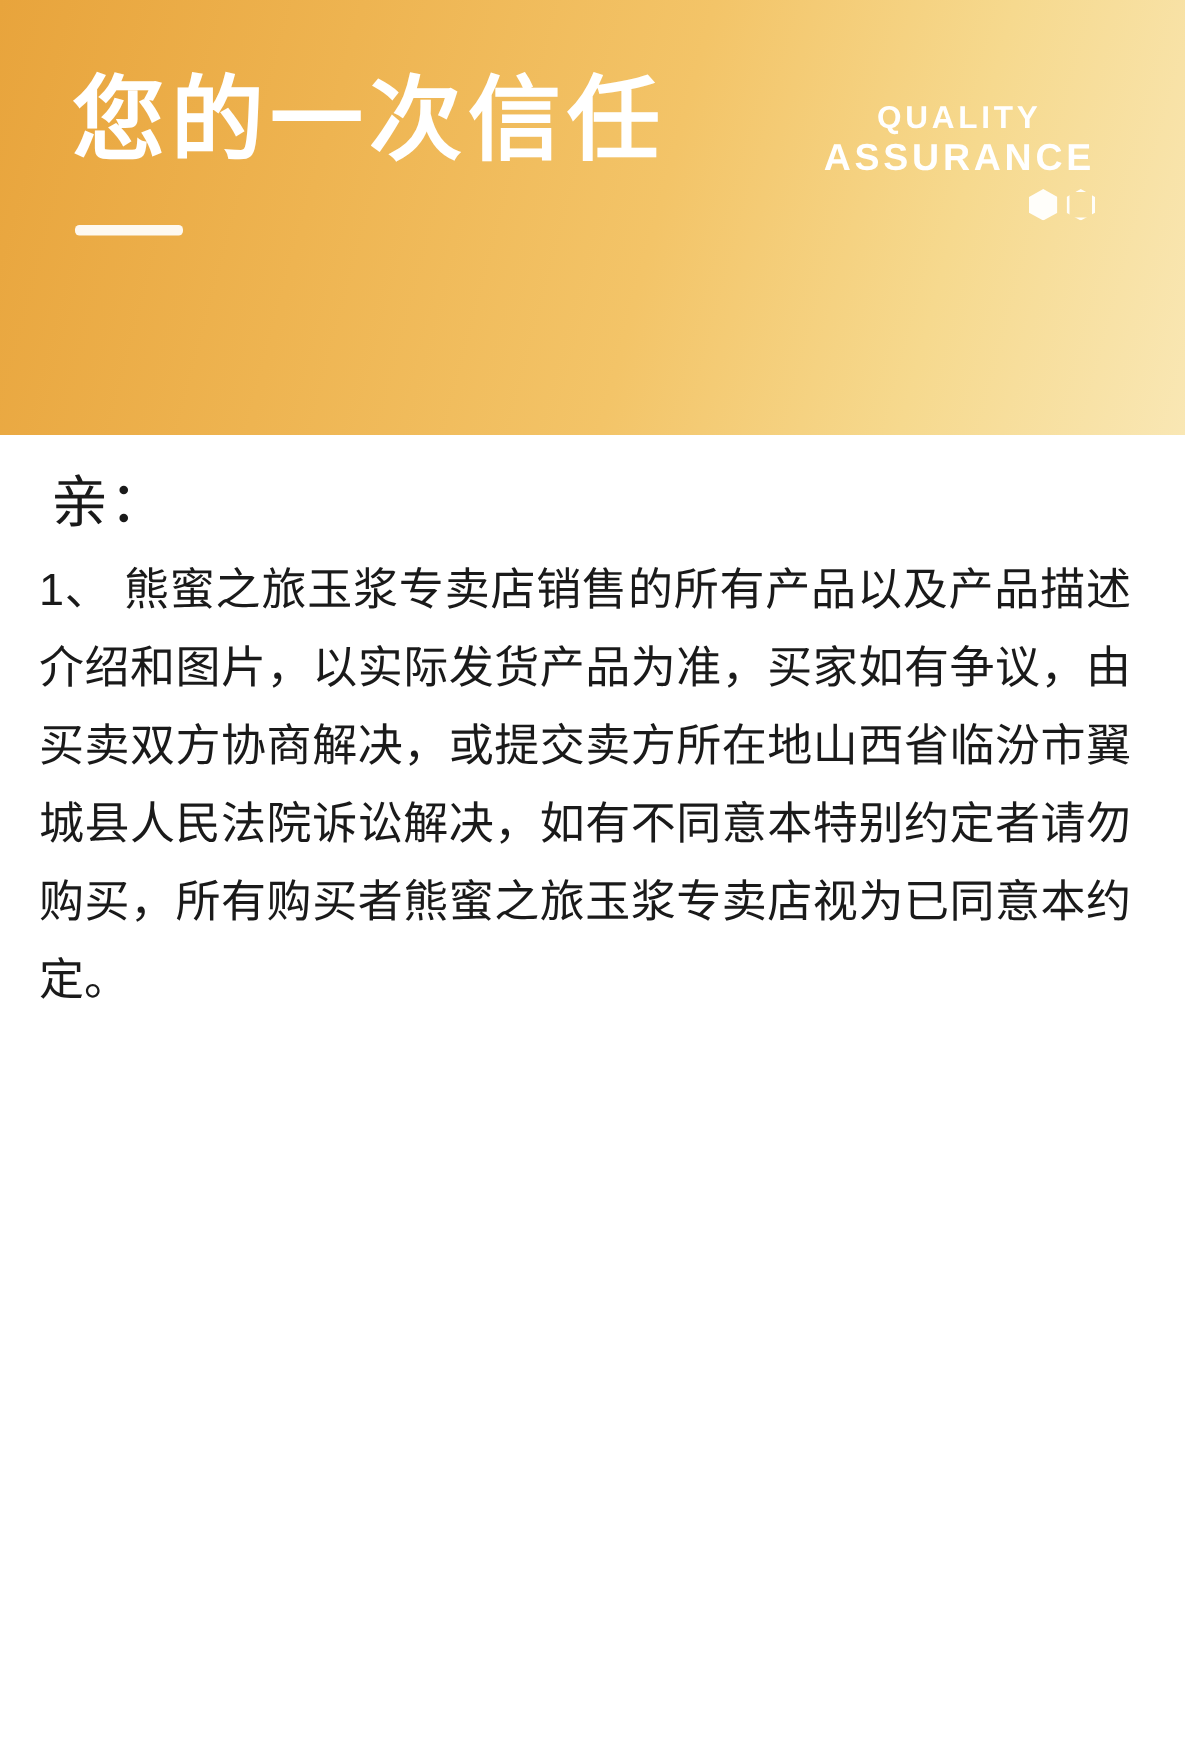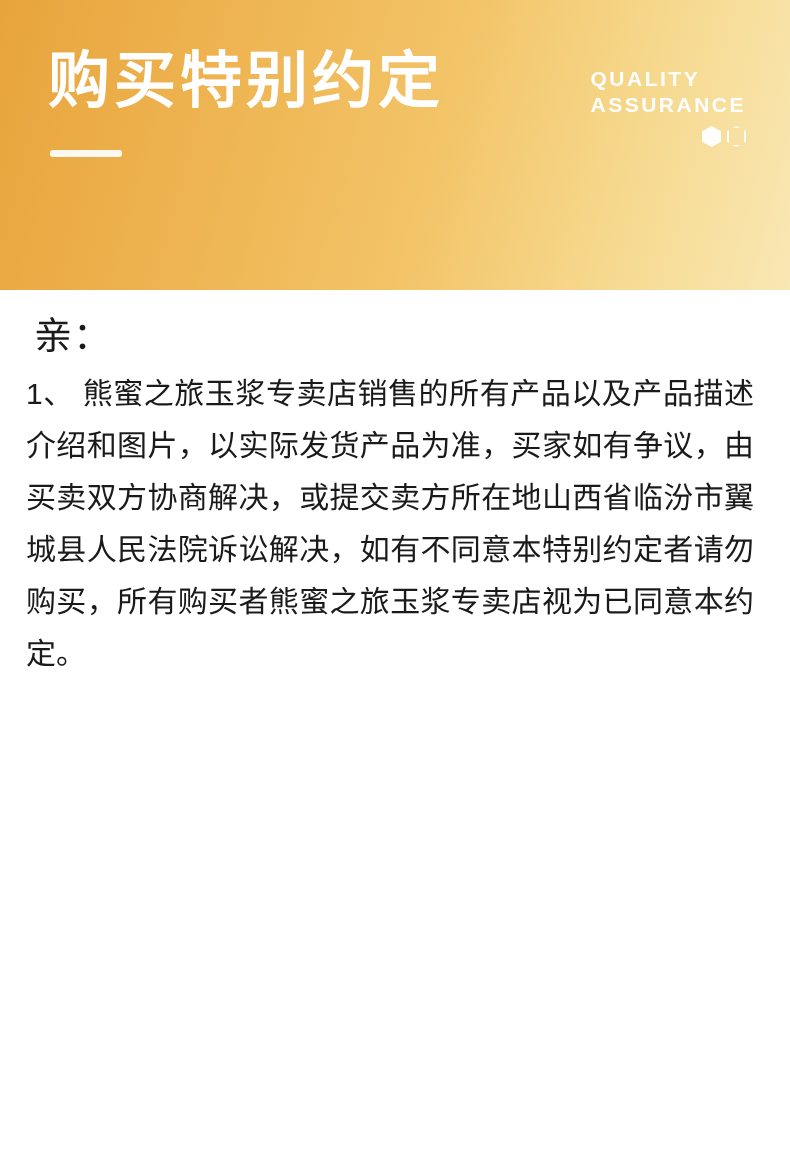--- a/index.html
+++ b/index.html
@@ -55,33 +55,33 @@
     left: 46px;
     top: 182px;
     font-size: 34px;
     line-height: 48px;
     color: #ffffff;
     letter-spacing: 2px;
     white-space: nowrap;
   }
   .qa-block {
     position: absolute;
-    right: 44px;
+    right: 60px;
     top: 66px;
-    text-align: left;
+    text-align: center;
     color: #ffffff;
   }
   .qa-line1 {
     font-size: 21px;
     font-weight: bold;
     letter-spacing: 2.5px;
     line-height: 26px;
   }
   .qa-line2 {
-    font-size: 21px;
+    font-size: 25px;
     font-weight: bold;
     letter-spacing: 2.5px;
     line-height: 26px;
   }
   .qa-marks {
     margin-top: 8px;
     display: flex;
     justify-content: flex-end;
     align-items: center;
     gap: 6px;
@@ -127,21 +127,21 @@
     text-justify: inter-ideograph;
     letter-spacing: 0px;
   }
 </style>
 </head>
 <body>
 
 <div class="page">
 
   <div class="banner">
-    <div class="banner-title">购买特别约定</div>
+    <div class="banner-title">您的一次信任</div>
     <div class="banner-rule"></div>
 
     <div class="qa-block">
       <div class="qa-line1">QUALITY</div>
       <div class="qa-line2">ASSURANCE</div>
       <div class="qa-marks">
         <span class="hex"></span>
         <span class="hex outline"></span>
       </div>
     </div>

